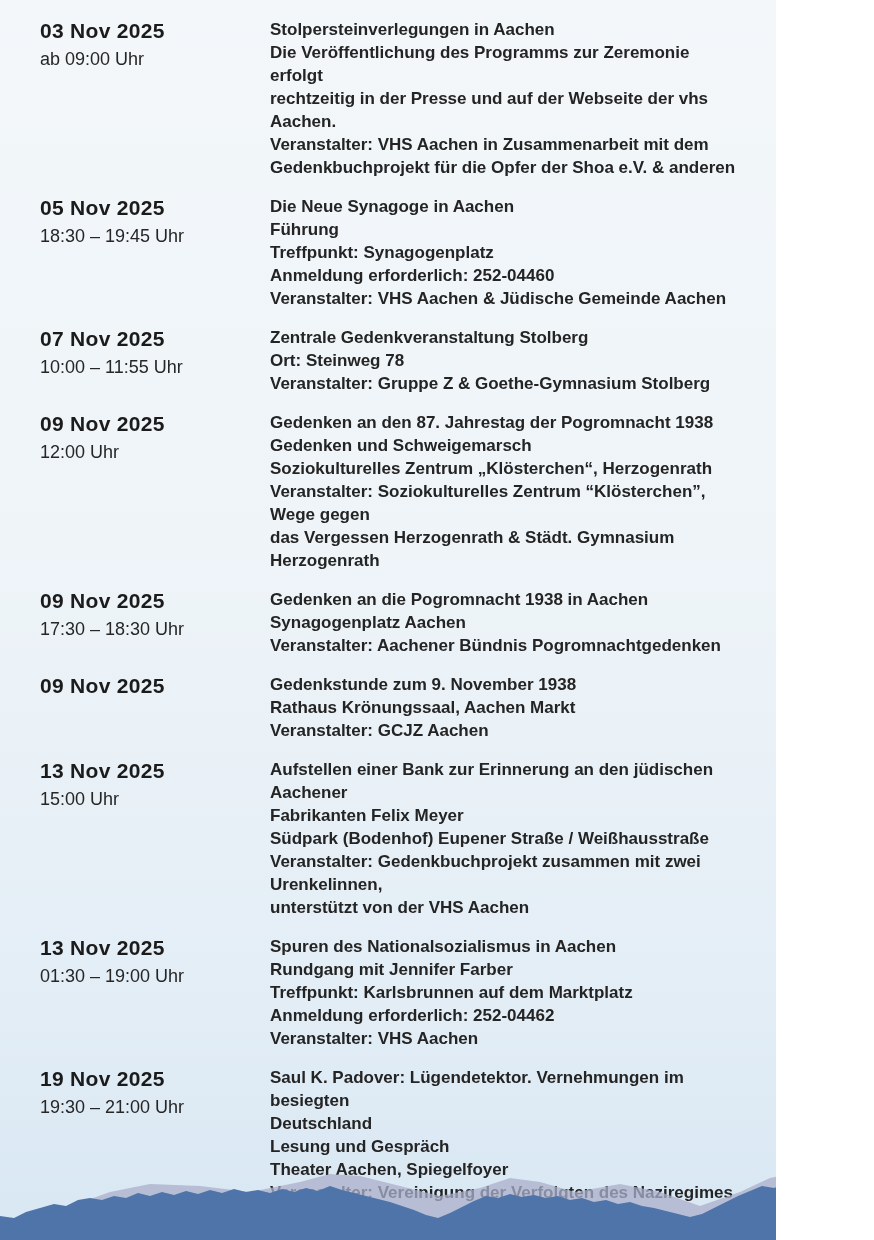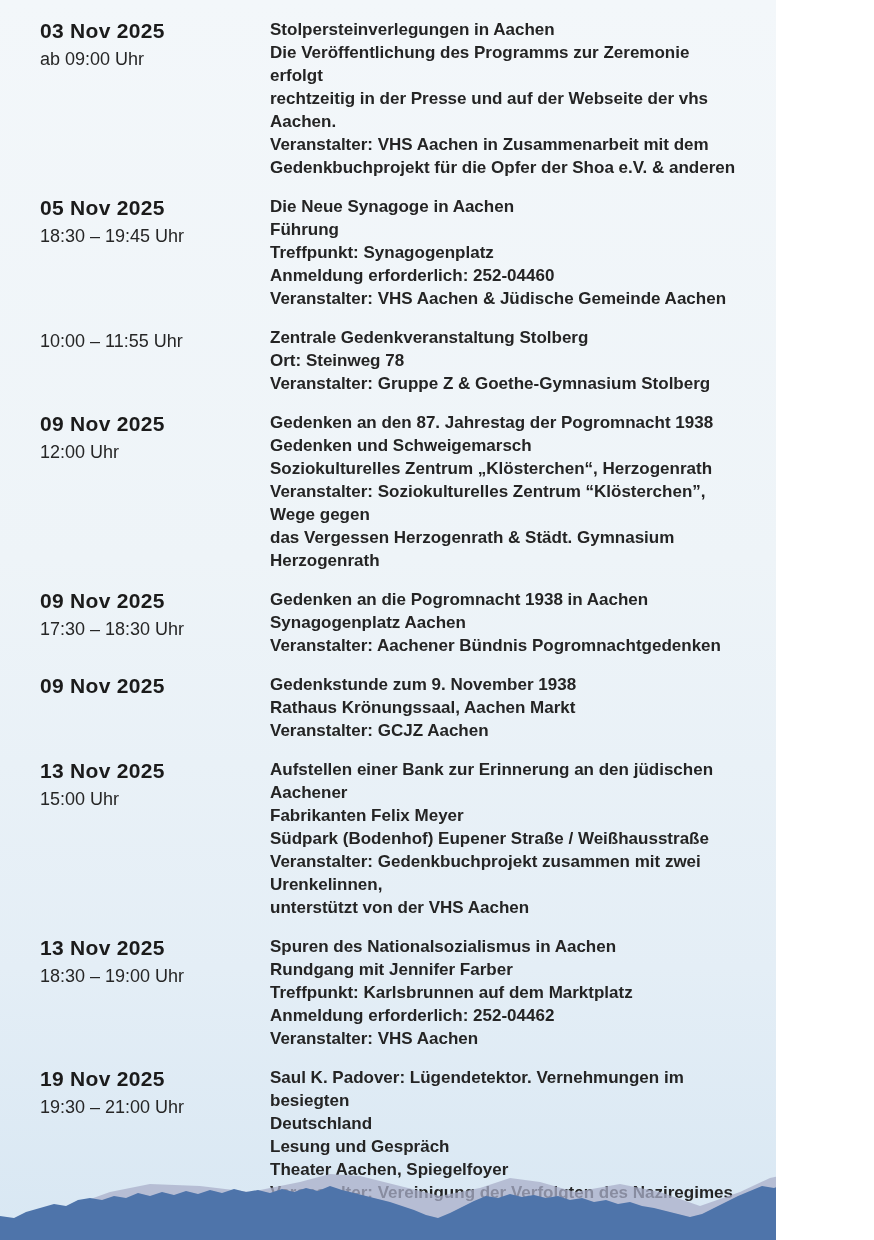--- a/index.html
+++ b/index.html
@@ -83,20 +83,21 @@
       </div>
       <div class="event-desc">Die Neue Synagoge in Aachen
 Führung
 Treffpunkt: Synagogenplatz
 Anmeldung erforderlich: 252-04460
 Veranstalter: VHS Aachen &amp; Jüdische Gemeinde Aachen</div>
     </div>
 
     <div class="event">
       <div class="event-when">
+        <div class="event-date">07 Nov 2025</div>
         <div class="event-time">10:00 – 11:55 Uhr</div>
       </div>
       <div class="event-desc">Zentrale Gedenkveranstaltung Stolberg
 Ort: Steinweg 78
 Veranstalter: Gruppe Z &amp; Goethe-Gymnasium Stolberg</div>
     </div>
 
     <div class="event">
       <div class="event-when">
         <div class="event-date">09 Nov 2025</div>
@@ -136,21 +137,21 @@
       <div class="event-desc">Aufstellen einer Bank zur Erinnerung an den jüdischen Aachener
 Fabrikanten Felix Meyer
 Südpark (Bodenhof) Eupener Straße / Weißhausstraße
 Veranstalter: Gedenkbuchprojekt zusammen mit zwei Urenkelinnen,
 unterstützt von der VHS Aachen</div>
     </div>
 
     <div class="event">
       <div class="event-when">
         <div class="event-date">13 Nov 2025</div>
-        <div class="event-time">18:30 – 19:00 Uhr</div>
+        <div class="event-time">01:30 – 19:00 Uhr</div>
       </div>
       <div class="event-desc">Spuren des Nationalsozialismus in Aachen
 Rundgang mit Jennifer Farber
 Treffpunkt: Karlsbrunnen auf dem Marktplatz
 Anmeldung erforderlich: 252-04462
 Veranstalter: VHS Aachen</div>
     </div>
 
     <div class="event">
       <div class="event-when">

